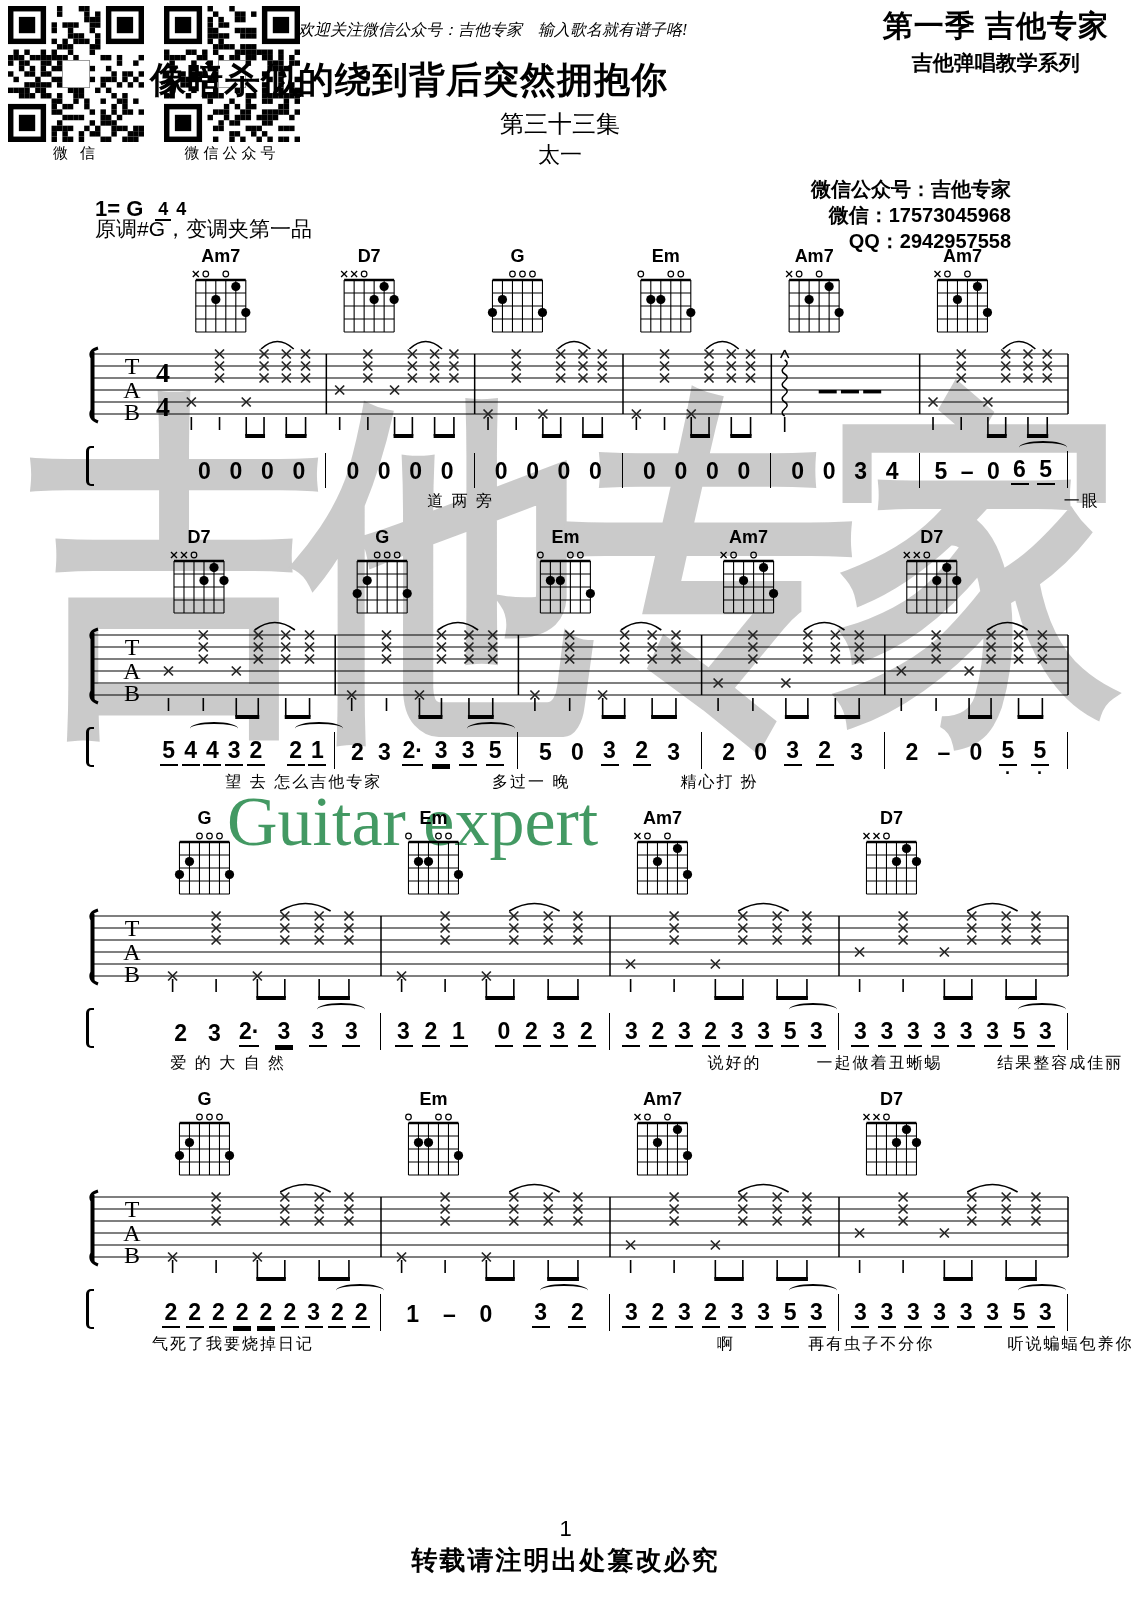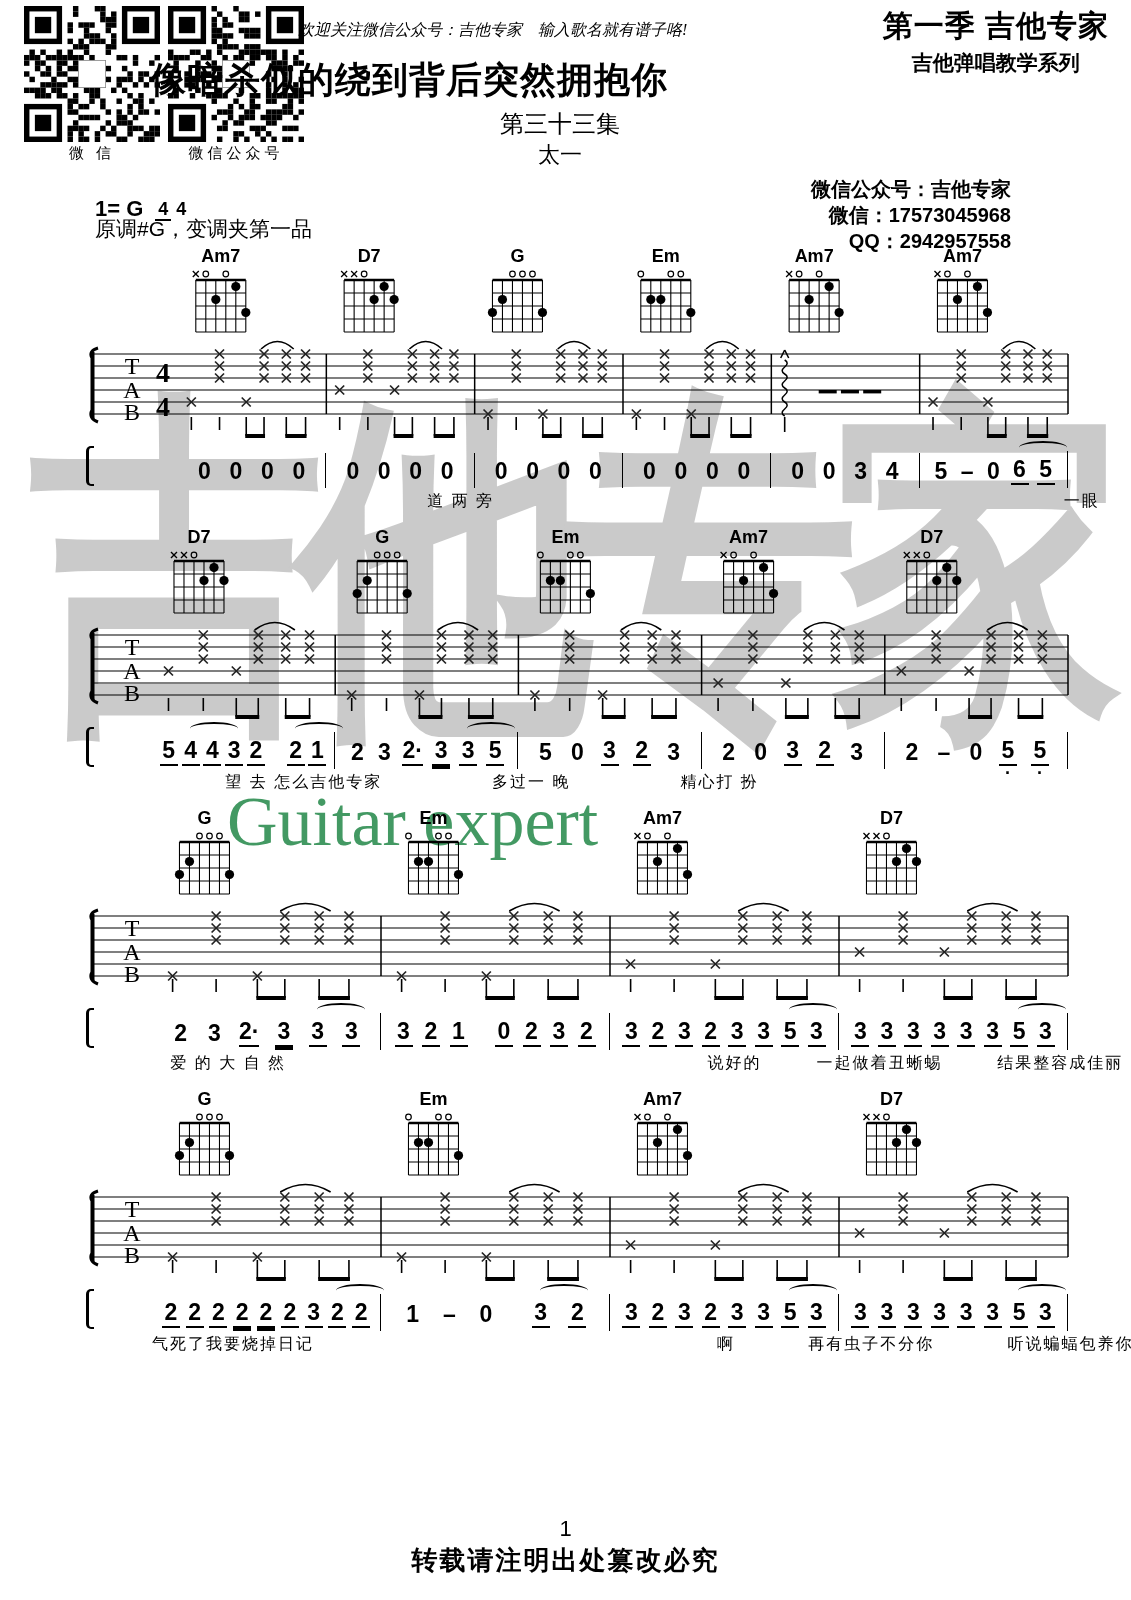--- a/index.html
+++ b/index.html
@@ -8,21 +8,21 @@
         font-family:"Liberation Sans",sans-serif;color:#000;overflow:hidden}
   
   .wm-cn{position:absolute;top:330px;left:30px;width:1080px;z-index:0;
          font-family:"Liberation Serif",serif;font-weight:bold;font-size:295px;
          letter-spacing:-28px;white-space:nowrap;color:#b9b9b9;opacity:.75;
          transform:scaleY(1.22);transform-origin:top left;pointer-events:none}
   .wm-en{position:absolute;top:782px;left:227px;z-index:0;
          font-family:"Liberation Serif",serif;font-size:70px;color:#15803d;opacity:.8;
          pointer-events:none}
   
-  .qr-wrap{position:absolute;top:6px;left:24px;display:flex;gap:8px;z-index:2}
+  .qr-wrap{position:absolute;top:6px;left:8px;display:flex;gap:20px;z-index:2}
   .qr-box{text-align:center}
   .qr-box svg{display:block;background:#fff}
   .qr-label{font-size:15px;margin-top:2px;letter-spacing:4px}
   .promo{position:absolute;top:20px;left:298px;width:440px;z-index:2;
          font-family:"Liberation Serif",serif;font-style:italic;font-size:16px;white-space:nowrap}
   .series{position:absolute;top:6px;right:22px;text-align:center;z-index:2}
   .series-title{font-size:30px;font-weight:bold;letter-spacing:1px}
   .series-sub{font-size:21px;font-weight:bold;margin-top:2px}
   .title{position:absolute;top:56px;left:150px;width:820px;
          font-size:36px;font-weight:bold;letter-spacing:1px;z-index:2}

